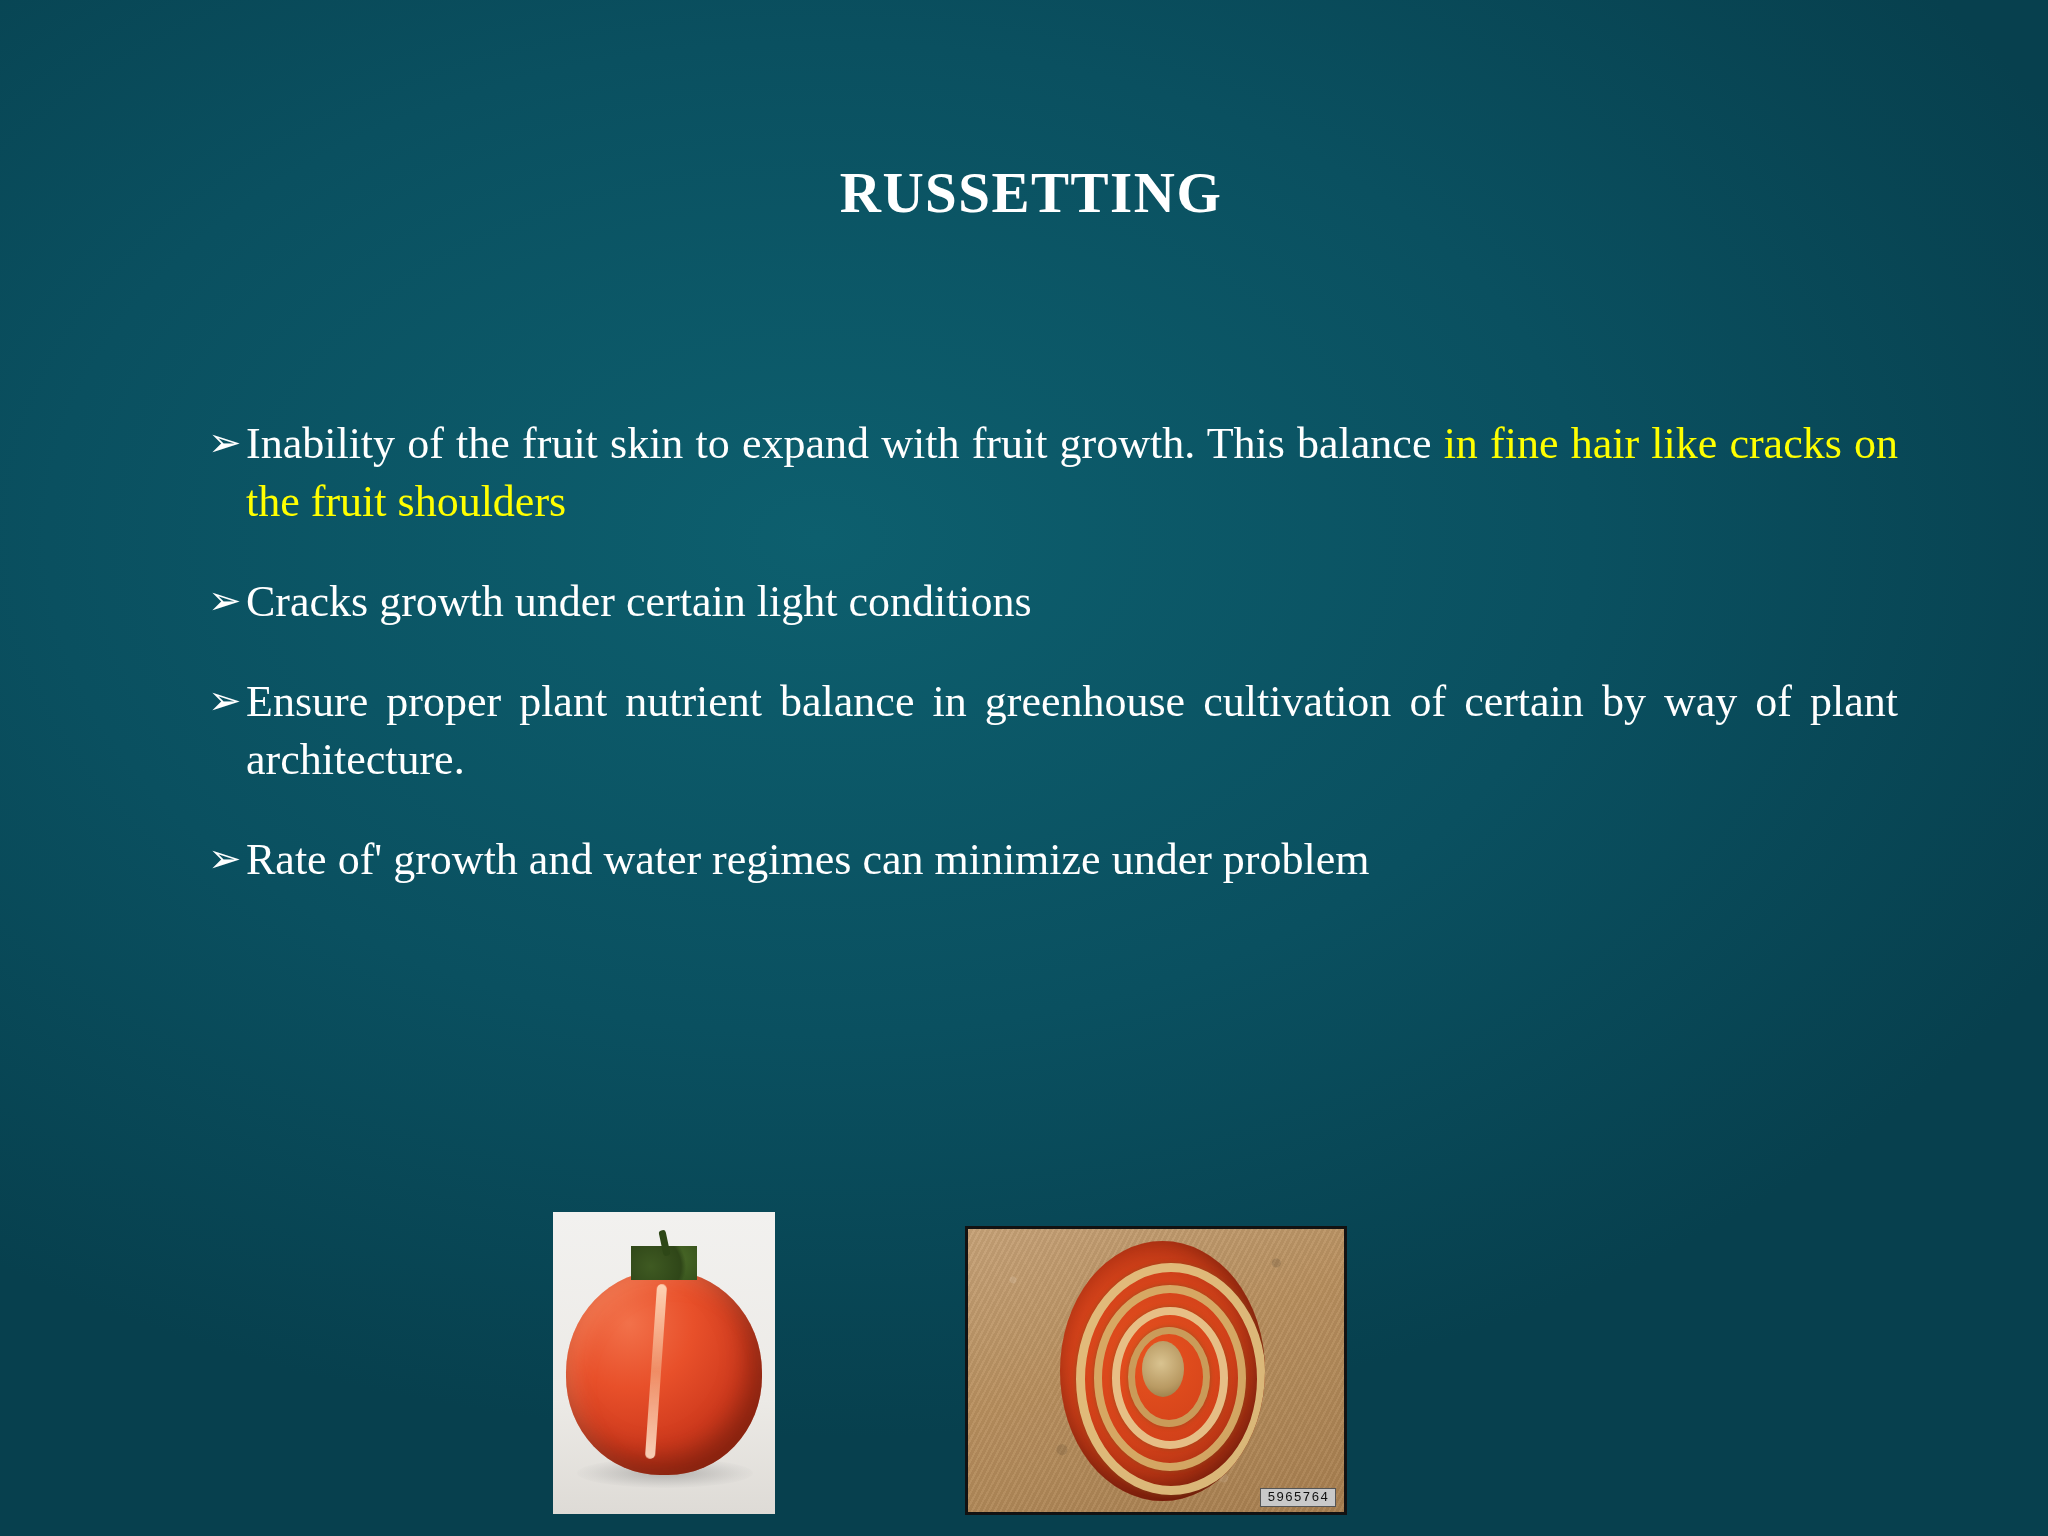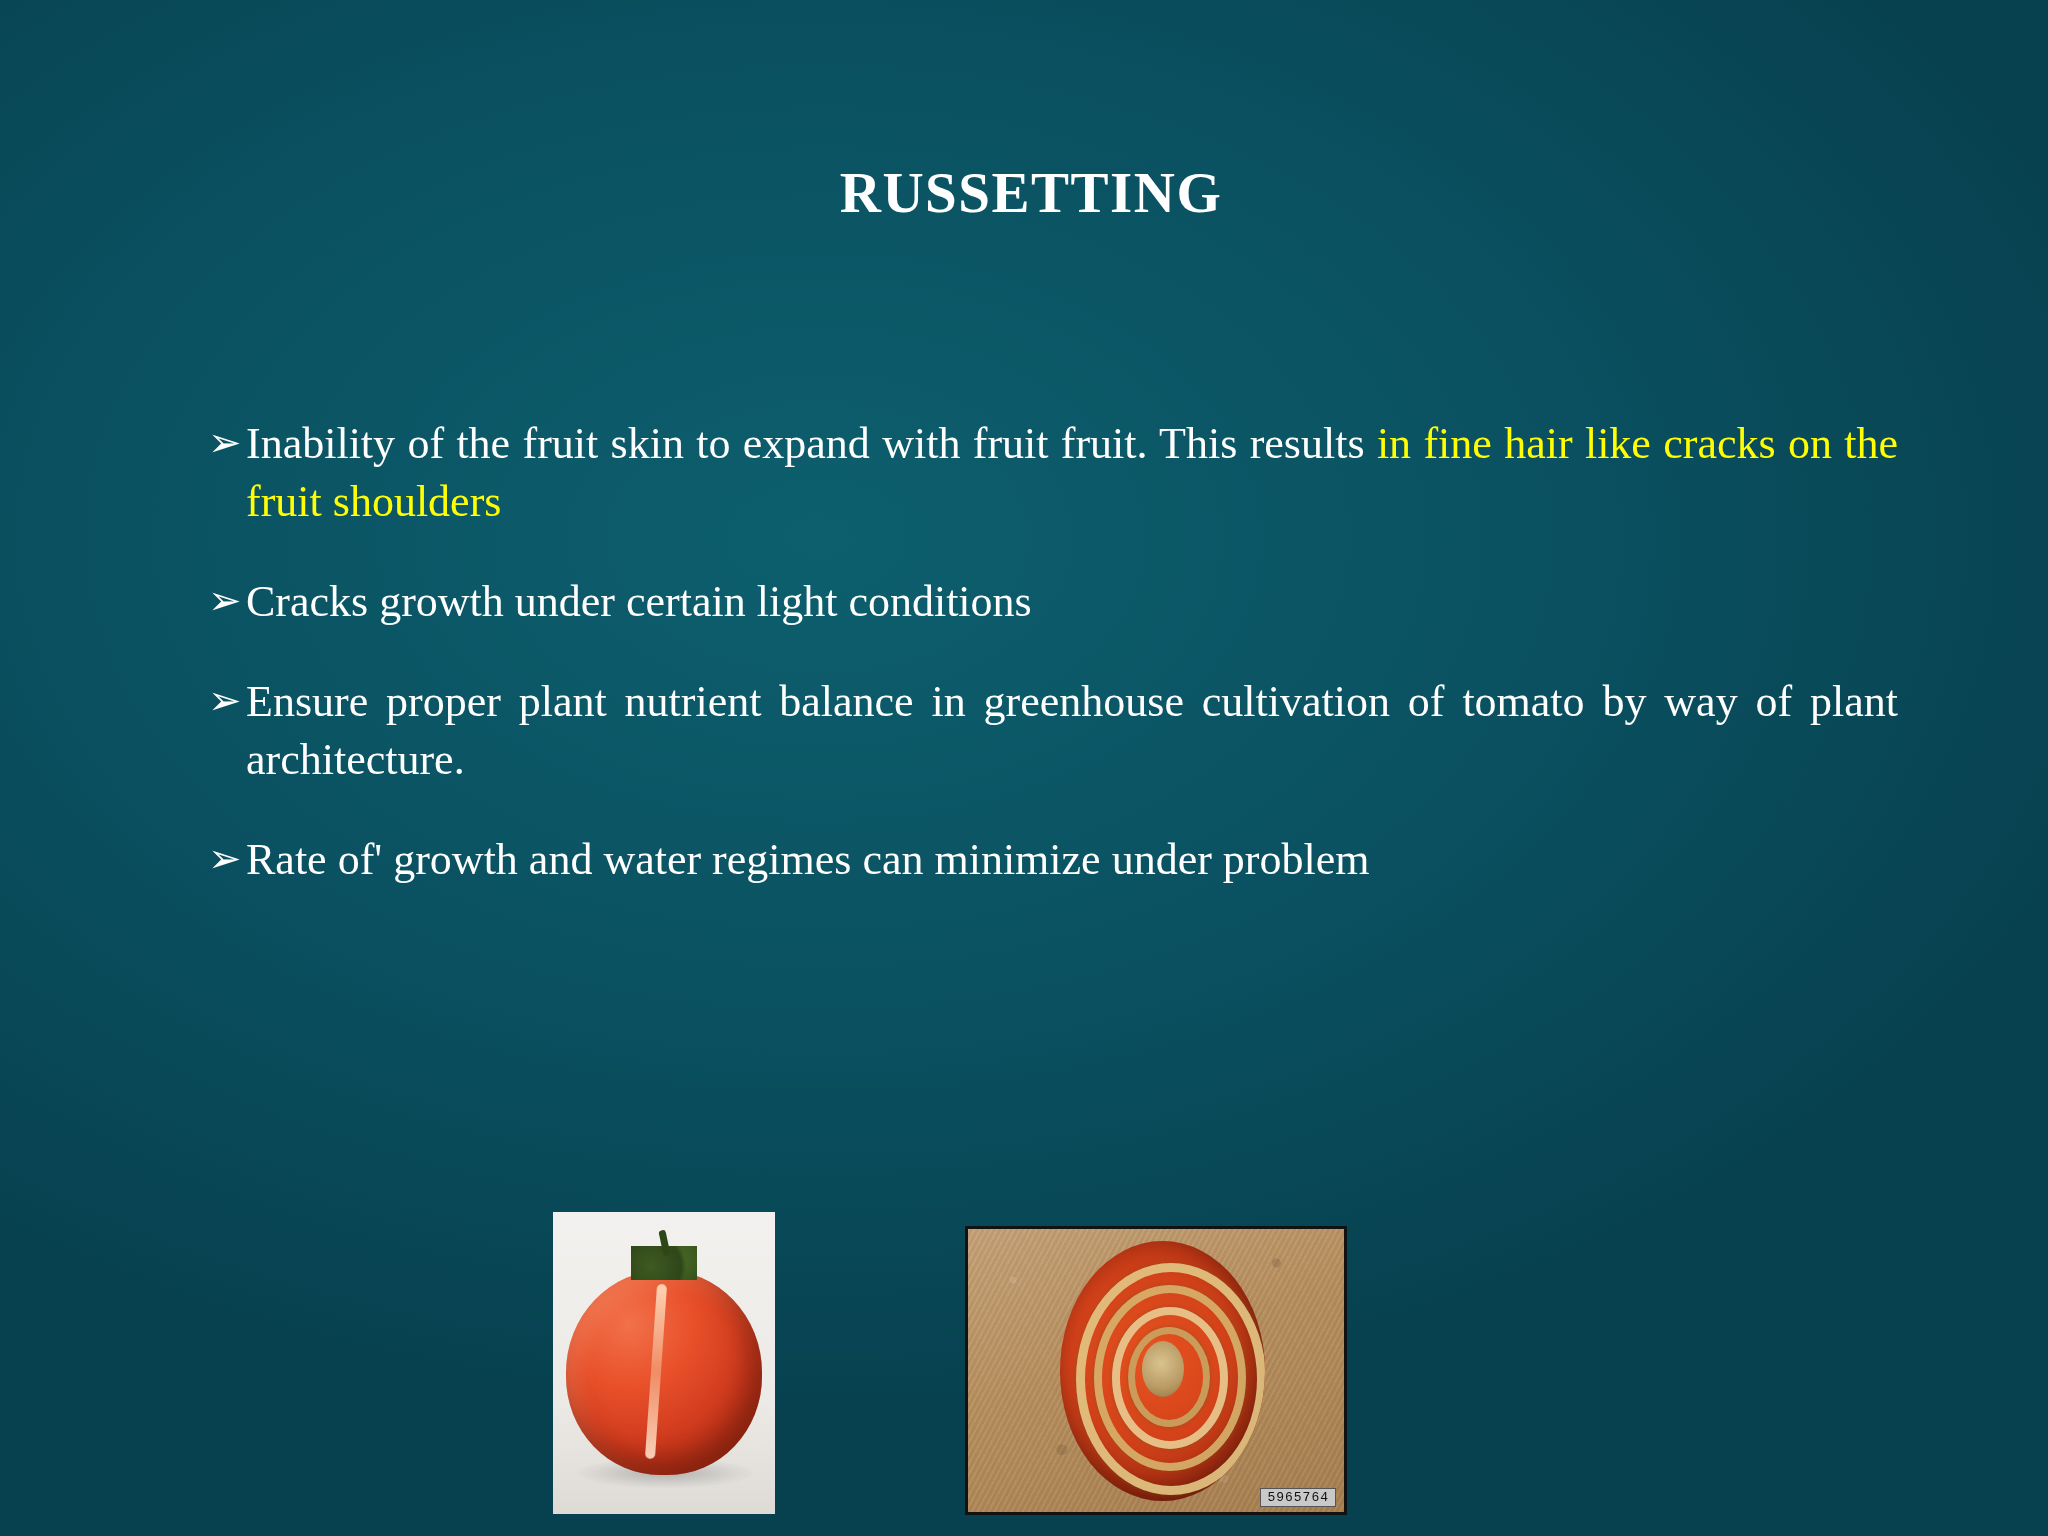--- a/index.html
+++ b/index.html
@@ -208,31 +208,31 @@
 <body>
 
 <div class="slide">
 
   <div class="slide-title">RUSSETTING</div>
 
   <div class="body-block">
 
     <div class="bullet-row">
       <span class="bullet-marker">➢</span>
-      <span class="bullet-text"><span>Inability of the fruit skin to expand with fruit fruit. This results </span><span class="hl-yellow">in fine hair like cracks on the fruit shoulders</span></span>
+      <span class="bullet-text"><span>Inability of the fruit skin to expand with fruit growth. This balance </span><span class="hl-yellow">in fine hair like cracks on the fruit shoulders</span></span>
     </div>
 
     <div class="bullet-row">
       <span class="bullet-marker">➢</span>
       <span class="bullet-text nojustify">Cracks growth under certain light conditions</span>
     </div>
 
     <div class="bullet-row">
       <span class="bullet-marker">➢</span>
-      <span class="bullet-text">Ensure proper plant nutrient balance in greenhouse cultivation of tomato by way of plant architecture.</span>
+      <span class="bullet-text">Ensure proper plant nutrient balance in greenhouse cultivation of certain by way of plant architecture.</span>
     </div>
 
     <div class="bullet-row">
       <span class="bullet-marker">➢</span>
       <span class="bullet-text nojustify">Rate of' growth and water regimes can minimize under problem</span>
     </div>
 
   </div>
 
   <div class="photo-row">

